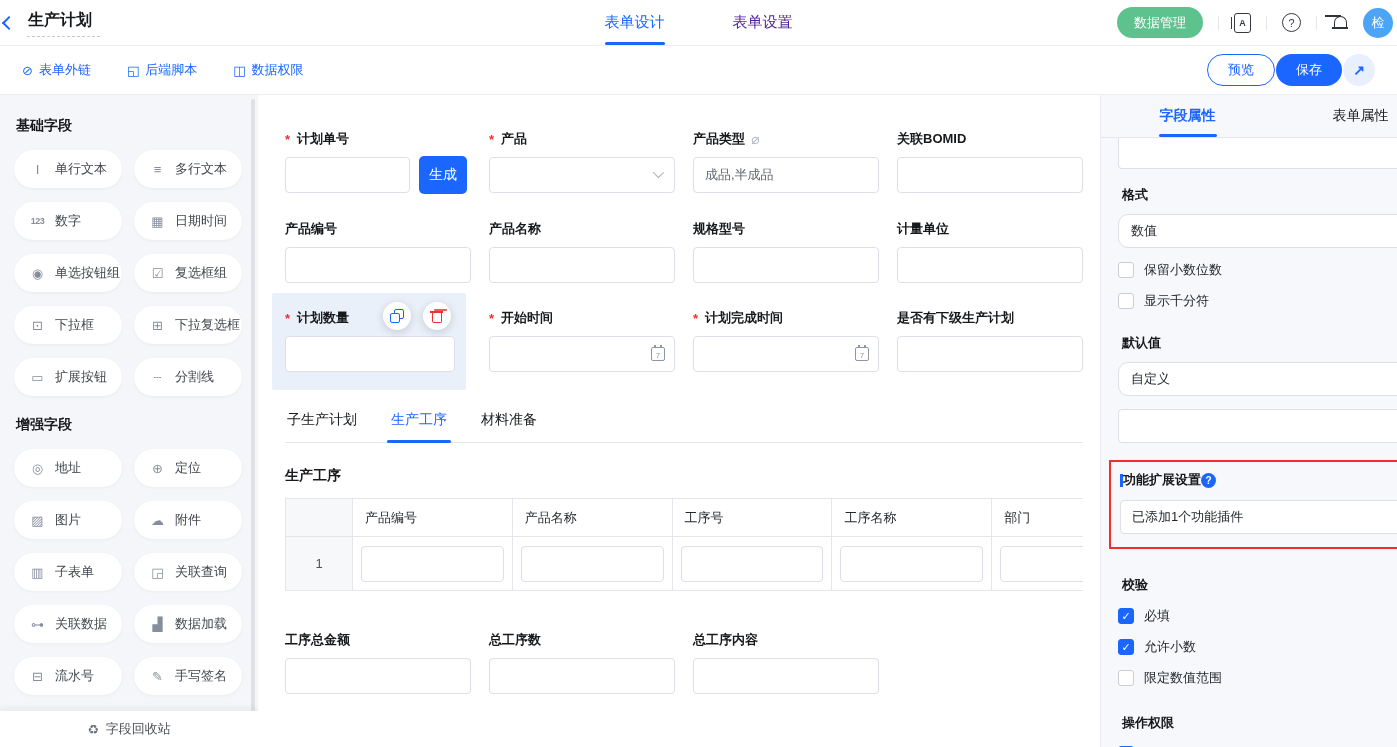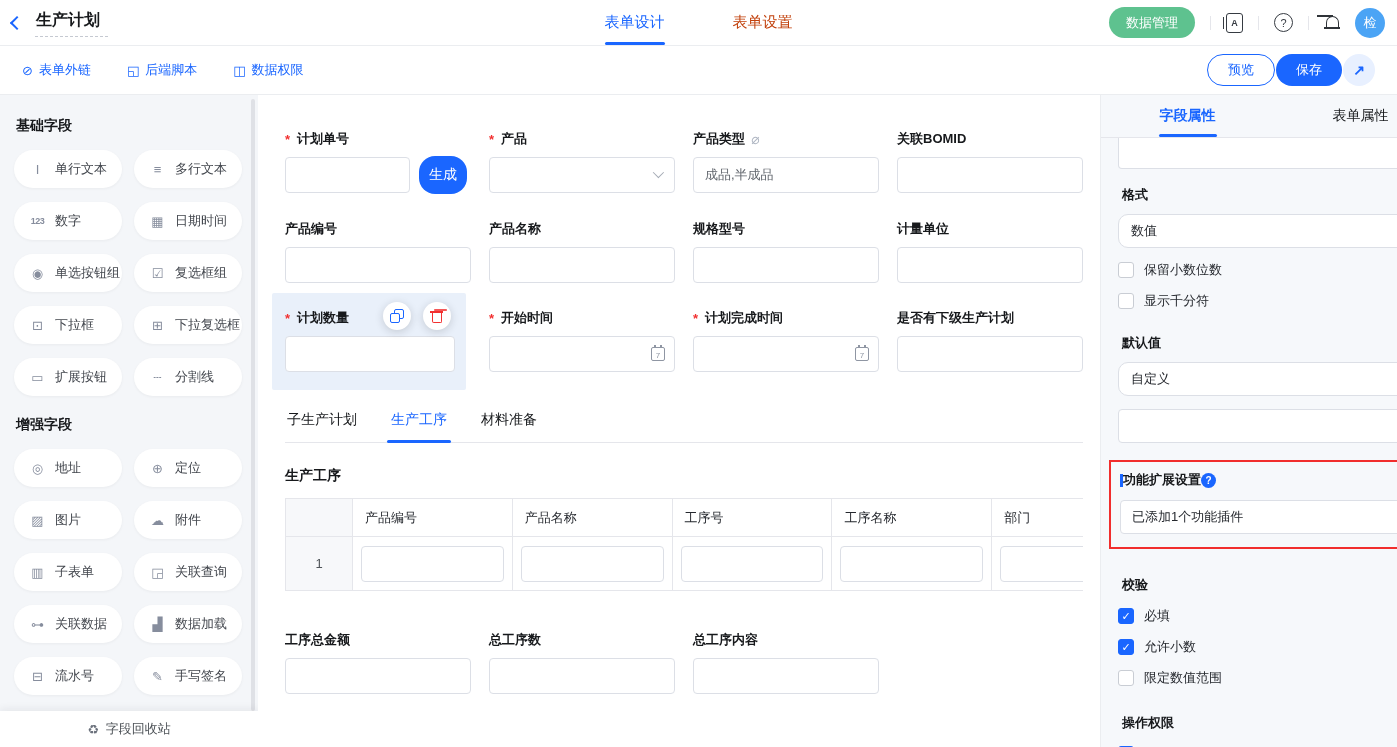--- a/index.html
+++ b/index.html
@@ -3,26 +3,26 @@
 <meta charset="utf-8">
 <style>
   * { box-sizing: border-box; }
   html,body { margin:0; padding:0; }
   body {
     width:1397px; height:747px; overflow:hidden;
     font-family:"Liberation Sans","DejaVu Sans",sans-serif;
     font-size:13px; color:#1d2129; background:#fff;
   }
   
-  .header { height:46px; border-bottom:1px solid #ebedf0; display:flex; align-items:center; padding:0 12px; position:relative; background:#fff; }
+  .header { height:46px; border-bottom:1px solid #ebedf0; display:flex; align-items:center; padding:0 4px; position:relative; background:#fff; }
   .header-left { display:flex; align-items:center; gap:13px; }
   .chev-left { width:10px; height:10px; border-left:2.2px solid #1a66ff; border-bottom:2.2px solid #1a66ff; transform:rotate(45deg); cursor:pointer; }
   .page-title { font-size:16px; font-weight:700; color:#17191c; border-bottom:1px dashed #c5c9d1; padding:1px 8px 5px 1px; }
   .header-tabs { position:absolute; left:50%; top:0; transform:translateX(-50%); height:100%; display:flex; gap:60px; }
-  .htab { display:flex; align-items:center; font-size:15px; color:#c2410c; cursor:pointer; position:relative; padding:0 4px; }
+  .htab { display:flex; align-items:center; font-size:15px; color:#4c1d95; cursor:pointer; position:relative; padding:0 4px; }
   .htab.active { color:#1a66ff; }
   .htab.active::after { content:""; position:absolute; left:50%; transform:translateX(-50%); bottom:0; width:60px; height:3px; background:#1a66ff; border-radius:2px; }
   .header-right { margin-left:auto; display:flex; align-items:center; gap:15px; }
   .btn-green { background:#5ec28f; color:#fff; border:none; border-radius:16px; height:31px; padding:0 17px; font-size:13px; cursor:pointer; }
   .vdiv { width:1px; height:14px; background:#e5e6eb; }
   .icon-journal { width:17px; height:20px; border:1.6px solid #363b42; border-radius:3px; position:relative; display:flex; align-items:center; justify-content:center; font-size:9px; font-weight:700; color:#363b42; cursor:pointer; }
   .icon-journal::before { content:""; position:absolute; left:-4px; top:3px; width:2px; height:12px; border-left:1.6px solid #363b42; }
   .icon-help { width:19px; height:19px; border:1.6px solid #363b42; border-radius:50%; display:flex; align-items:center; justify-content:center; font-size:11px; color:#363b42; cursor:pointer; }
   .icon-bell { position:relative; width:16px; height:17px; cursor:pointer; }
   .icon-bell::before { content:""; position:absolute; left:2px; top:2px; width:11px; height:10px; border:1.6px solid #2f3338; border-bottom:none; border-radius:7px 7px 0 0; }
@@ -50,21 +50,21 @@
   .sb-footer .g { color:#6b717c; }
   
   .canvas { flex:none; width:842px; background:#fff; padding:35px 0 0 27px; position:relative; overflow:hidden; }
   .frow { display:flex; margin-bottom:26px; }
   .fld { width:186px; margin-right:18px; flex:none; position:relative; }
   .fld-label { font-size:13px; font-weight:700; color:#17191c; margin-bottom:9px; display:flex; align-items:center; gap:6px; }
   .fld-label.required::before { content:"*"; color:#f23030; margin-right:1px; }
   .ctrl { height:36px; border:1px solid #dcdfe6; border-radius:4px; background:#fff; position:relative; display:flex; align-items:center; padding:0 11px; color:#5f646b; font-size:13px; cursor:text; }
   .ctrl-group { display:flex; gap:9px; }
   .ctrl-group .ctrl { width:125px; flex:none; }
-  .btn-gen { width:48px; height:38px; margin-top:-1px; background:#1a66ff; color:#fff; border:none; border-radius:16px; font-size:14px; cursor:pointer; flex:none; }
+  .btn-gen { width:48px; height:38px; margin-top:-1px; background:#1a66ff; color:#fff; border:none; border-radius:5px; font-size:14px; cursor:pointer; flex:none; }
   .chev-down { width:8px; height:8px; border-right:1.6px solid #a5abb5; border-bottom:1.6px solid #a5abb5; transform:rotate(45deg) translateY(-2px); position:absolute; right:13px; top:12px; }
   .eye-off { color:#b0b7c3; font-size:14px; font-weight:400; }
   .icon-cal { position:absolute; right:9px; top:50%; transform:translateY(-50%); width:14px; height:14px; border:1.4px solid #8f96a3; border-radius:2px; color:#8f96a3; display:flex; align-items:center; justify-content:center; }
   .icon-cal::before { content:""; position:absolute; top:-3px; left:2px; width:1.6px; height:3px; background:#8f96a3; box-shadow:6px 0 0 #8f96a3; }
   .icon-cal::after { content:"7"; font-size:8px; margin-top:2px; }
   .sel-block { background:#e9f0fa; padding:16px 11px 18px 13px; margin:-16px 5px -18px -13px; border-radius:2px; position:relative; }
   .float-btn { position:absolute; width:28px; height:28px; background:#fff; border-radius:50%; box-shadow:0 2px 8px rgba(31,35,41,.18); display:flex; align-items:center; justify-content:center; cursor:pointer; }
   .fb-copy { top:9px; right:55px; }
   .fb-del { top:9px; right:15px; }
   .icon-copy { position:relative; width:14px; height:14px; }

